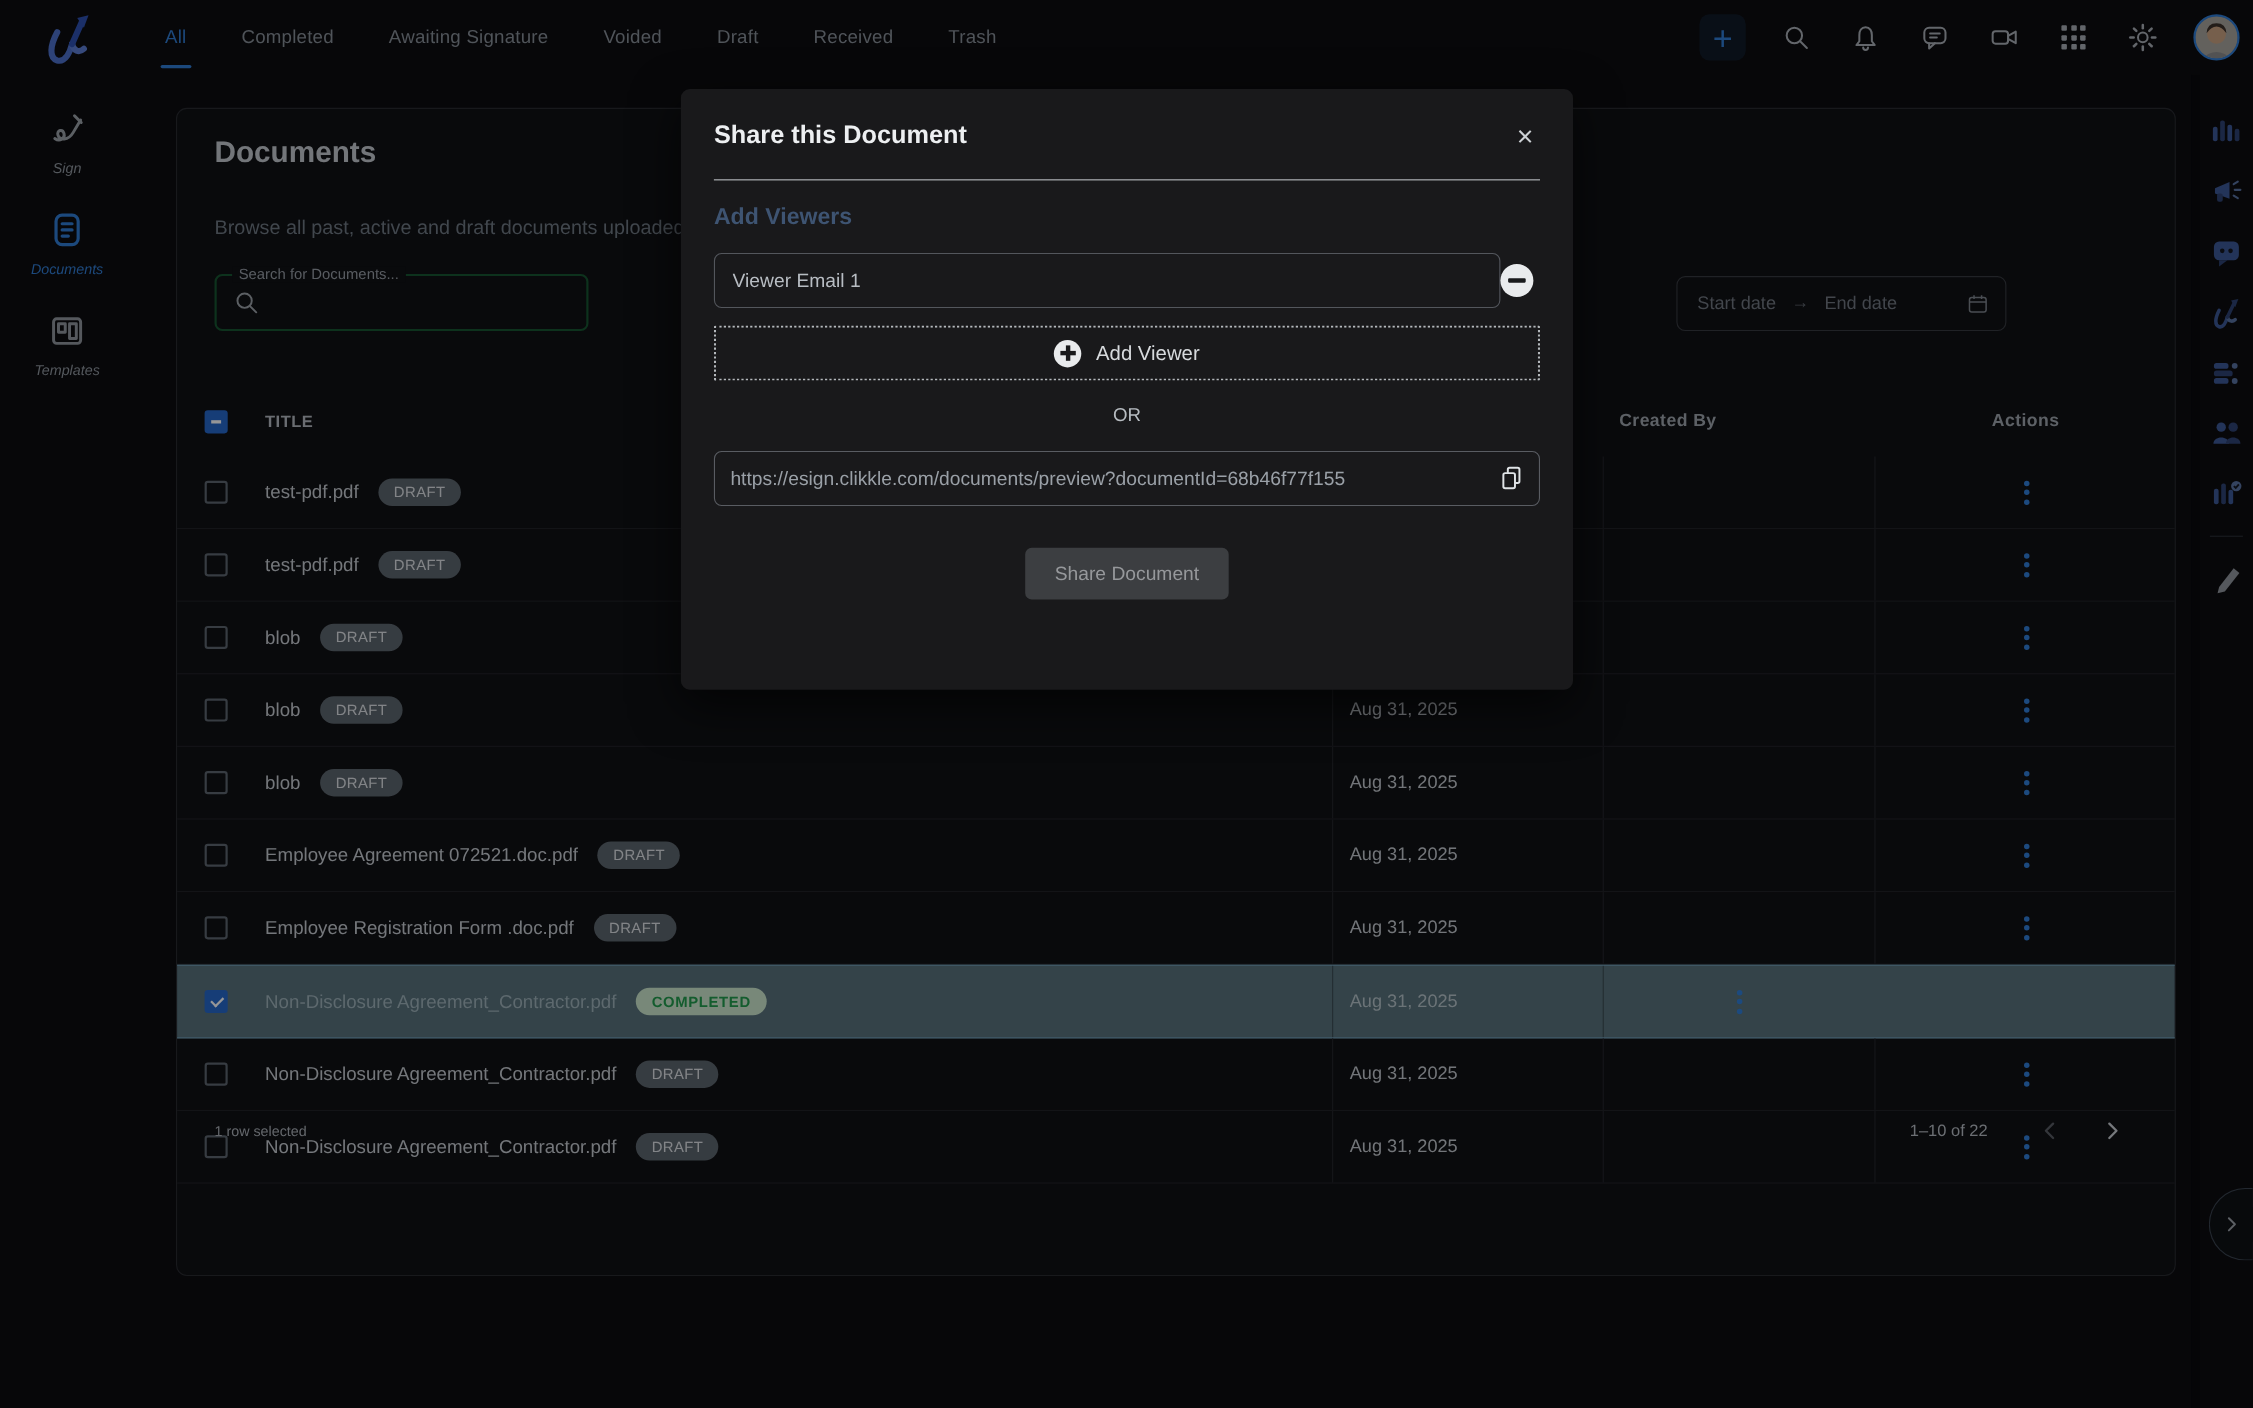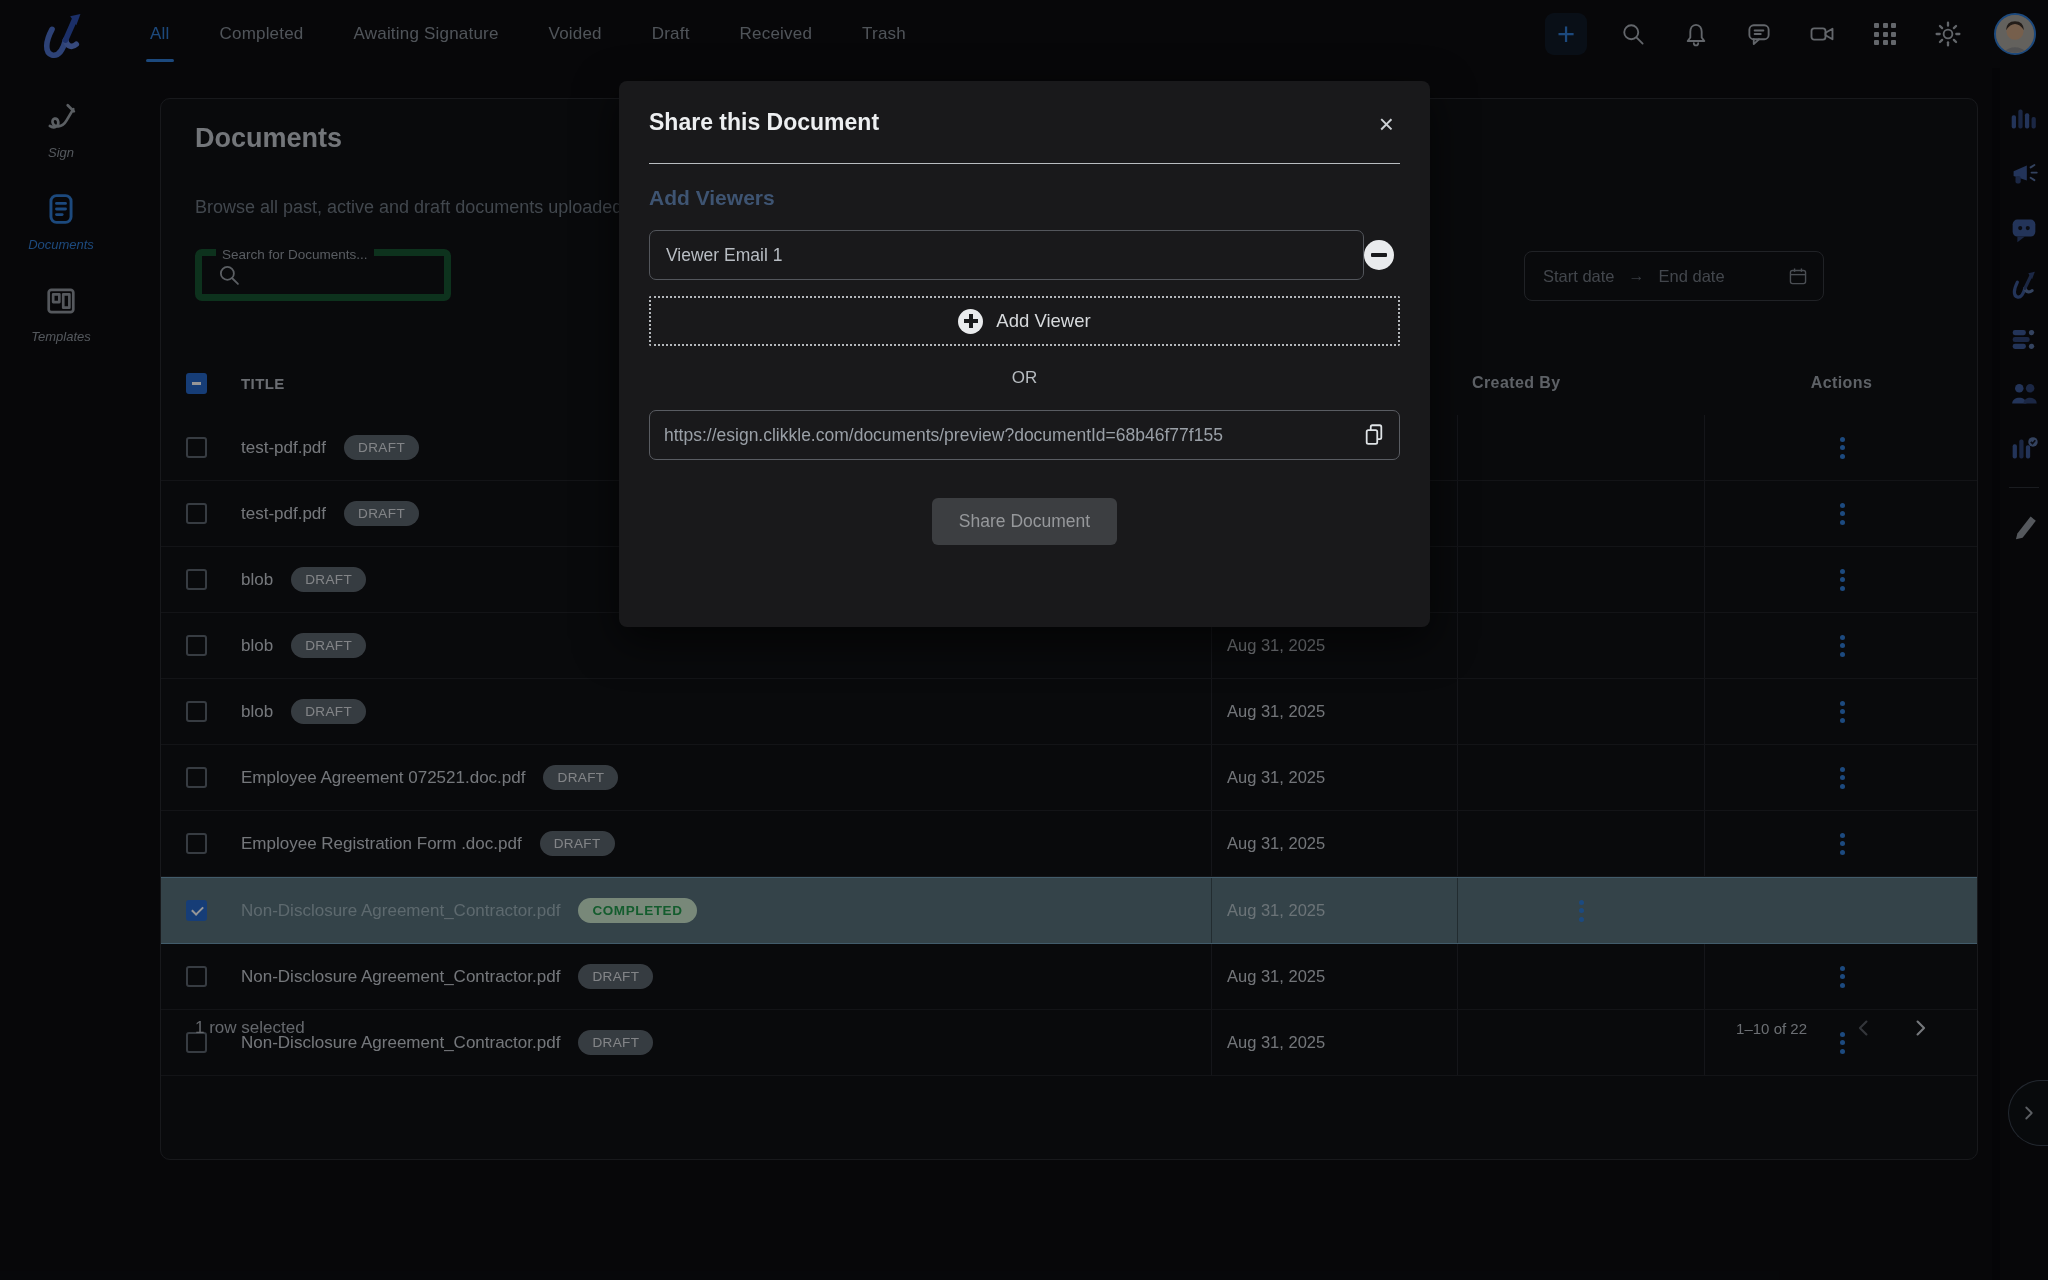--- a/index.html
+++ b/index.html
@@ -35,21 +35,21 @@
   .rail-ic{width:38px;height:38px;display:flex;align-items:center;justify-content:center;}
   .rail-div{width:30px;height:1px;background:#2a2d32;margin:2px 0;}
   .expand-pill{position:absolute;right:0;top:1080px;width:40px;height:66px;border:1px solid #39434e;border-right:none;
         border-radius:34px 0 0 34px;background:#0c0e11;display:flex;align-items:center;justify-content:center;z-index:20;}
 
   
   .panel{position:absolute;left:160px;top:98px;width:1818px;height:1062px;background:#0d0e10;
          border:1px solid #26282c;border-radius:10px;box-sizing:border-box;}
   .page-title{position:absolute;left:34px;top:24px;font-size:27px;font-weight:bold;color:#c3c8cd;}
   .page-sub{position:absolute;left:34px;top:98px;font-size:18px;color:#6d7780;white-space:nowrap;}
-  .search-field{position:absolute;left:34px;top:150px;width:256px;height:52px;border:7px solid #14532d;border-radius:7px;
+  .search-field{position:absolute;left:34px;top:150px;width:340px;height:52px;border:2px solid #14532d;border-radius:7px;
         display:flex;align-items:center;padding-left:14px;box-sizing:border-box;}
   .search-field .flabel{position:absolute;top:-9px;left:14px;background:#0d0e10;padding:0 6px;font-size:13.5px;color:#959ba2;}
   .date-field{position:absolute;left:1363px;top:152px;width:300px;height:50px;border:1px solid #35383d;border-radius:8px;
         display:flex;align-items:center;padding:0 14px 0 18px;box-sizing:border-box;gap:14px;}
   .date-field .dtxt{font-size:16.5px;color:#6f767e;}
   .date-field .arrow{color:#5c636b;font-size:16px;}
   .date-field .sp{flex:1;}
 
   
   .table{position:absolute;left:0;right:0;top:252px;}
@@ -72,21 +72,21 @@
   .row.selected .cell-actions{border-left-color:rgba(0,0,0,.35);}
   .dots{display:flex;flex-direction:column;gap:3.5px;padding:6px;}
   .dots i{width:5px;height:5px;border-radius:50%;background:#2e7cd6;display:block;}
   .cb{width:21px;height:21px;border:2px solid #5c656d;border-radius:3px;box-sizing:border-box;position:relative;}
   .cb.checked,.cb.indet{background:#2467c9;border-color:#2467c9;}
   .cb.checked::after{content:"";position:absolute;left:4px;top:4px;width:9px;height:5px;
         border-left:2.5px solid #fff;border-bottom:2.5px solid #fff;transform:rotate(-45deg);}
   .cb.indet::after{content:"";position:absolute;left:4px;top:7.5px;width:9px;height:2.5px;background:#fff;}
   .tfoot{position:absolute;left:0;right:0;bottom:0;height:96px;display:flex;align-items:center;
          justify-content:space-between;padding:0 42px 0 34px;}
-  .sel-txt{font-size:17px;color:#a9afb5;}
+  .sel-txt{font-size:13px;color:#a9afb5;}
   .pag{display:flex;align-items:center;gap:26px;}
   .pag .range{font-size:15px;color:#b5bbc1;margin-right:16px;}
   .pg-btn{width:30px;height:30px;display:flex;align-items:center;justify-content:center;}
 
   
   .backdrop{position:absolute;inset:0;background:rgba(4,5,7,.42);z-index:90;}
   .modal{position:absolute;left:619px;top:81px;width:811px;height:546px;background:#19191b;border-radius:8px;
          box-shadow:0 14px 44px rgba(0,0,0,.65);z-index:100;padding:28px 30px;box-sizing:border-box;}
   .m-head{display:flex;justify-content:space-between;align-items:flex-start;gap:36px;}
   .m-title{font-size:23px;font-weight:bold;color:#edeff1;}

